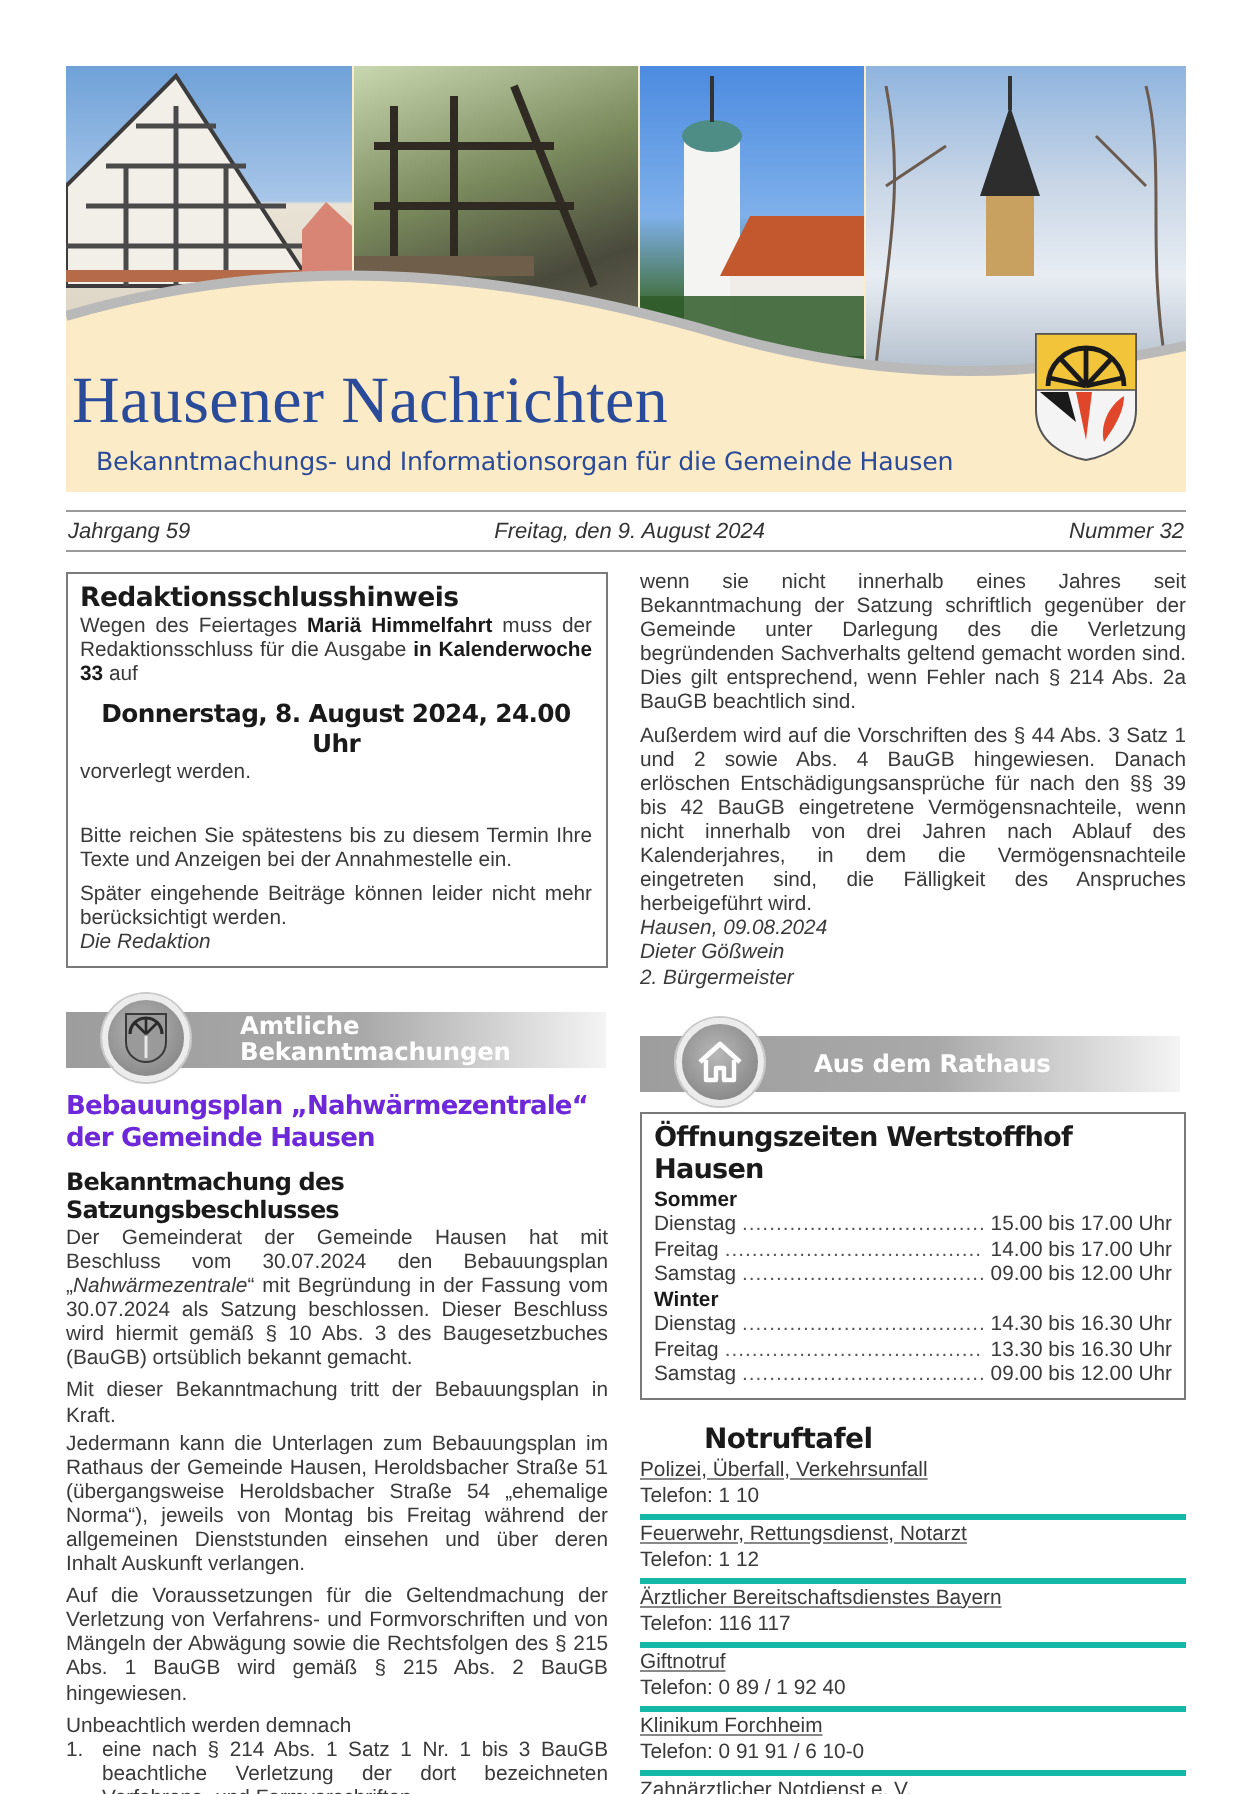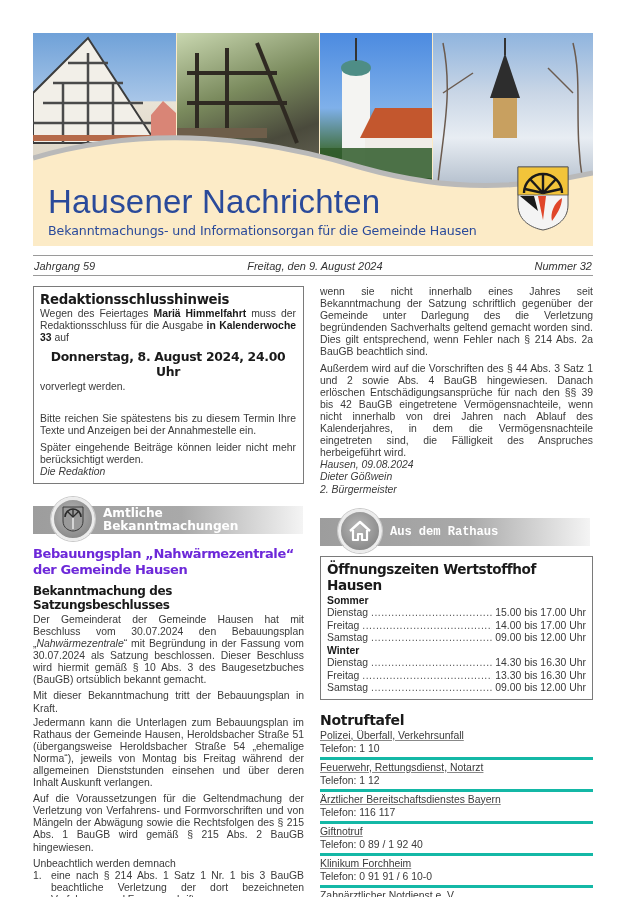--- a/index.html
+++ b/index.html
@@ -8,21 +8,21 @@
 
   
   .masthead { position: absolute; left: 33px; top: 33px; width: 560px; height: 213px; background: #fcebc7; overflow: hidden; }
   .photo { position: absolute; top: 0; height: 150px; }
   .photo-1 { left: 0; width: 143px; background: linear-gradient(180deg,#6fa1d8 0%,#a8c6e8 45%,#e9e3d6 46%,#d8d0c0 100%); }
   .photo-2 { left: 144px; width: 142px; background: linear-gradient(160deg,#c9d7b0 0%,#7a8a5d 40%,#4a4a3c 70%,#6d6a5a 100%); }
   .photo-3 { left: 287px; width: 112px; background: linear-gradient(180deg,#4c8be0 0%,#7fb0ea 50%,#3f6c36 80%,#2e4d27 100%); }
   .photo-4 { left: 400px; width: 160px; background: linear-gradient(180deg,#8fb4de 0%,#c9d6e6 40%,#e8edf3 70%,#b7c2cf 100%); }
   .photo svg { position: absolute; left: 0; top: 0; width: 100%; height: 100%; }
   .wave { position: absolute; left: 0; top: 95px; width: 560px; height: 80px; }
-  .title-main { position: absolute; left: 15px; top: 150px; font-family: Liberation Sans, sans-serif; font-size: 33px; color: #2a4a9a; letter-spacing: 0.2px; white-space: nowrap; }
+  .title-main { position: absolute; left: 3px; top: 150px; font-family: Liberation Serif, serif; font-size: 33px; color: #2a4a9a; letter-spacing: 0.2px; white-space: nowrap; }
   .title-sub { position: absolute; left: 15px; top: 190px; font-family: "DejaVu Sans", sans-serif; font-size: 12.6px; color: #2a4a9a; white-space: nowrap; letter-spacing: -0.1px; text-align: center; }
   .coat-of-arms { position: absolute; left: 483px; top: 132px; width: 54px; height: 66px; }
 
   
   .issue-bar { position: absolute; left: 33px; top: 255px; width: 560px; height: 21px; border-top: 1px solid #9a9a9a; border-bottom: 1px solid #9a9a9a; font-size: 11px; color: #333; display: flex; align-items: center; justify-content: space-between; padding: 0 1px; font-style: italic; }
 
   
   .col-left { position: absolute; left: 33px; top: 286px; width: 271px; }
   .col-right { position: absolute; left: 320px; top: 286px; width: 273px; }
   p, .txt { font-size: 10.4px; line-height: 12.1px; color: #3a3a3a; text-align: justify; }
@@ -30,41 +30,41 @@
   .italic { font-style: italic; }
 
   .notice-box { border: 1px solid #7a7a7a; padding: 5px 7px 5px 6px; }
   .box-title { font-family: "DejaVu Sans", sans-serif; font-weight: bold; font-size: 13.3px; color: #1a1a1a; letter-spacing: -0.3px; margin-bottom: 1px; }
   .deadline { font-family: "DejaVu Sans", sans-serif; font-weight: bold; font-size: 12.4px; color: #1a1a1a; text-align: center; margin: 5px 0 2px; letter-spacing: -0.3px; }
   b { color: #1a1a1a; }
 
   .section-banner { position: relative; height: 46px; width: 270px; }
   .banner-bar { position: absolute; left: 0; top: 12px; width: 270px; height: 28px; background: linear-gradient(90deg,#9d9d9d 0%,#a9a9a9 55%,#f4f4f4 100%); }
   .banner-circle { position: absolute; left: 18px; top: 3px; width: 44px; height: 44px; border-radius: 50%; background: radial-gradient(circle at 45% 40%,#b8b8b8 0%,#8d8d8d 70%,#7a7a7a 100%); border: 3px solid #ececec; box-shadow: 0 0 0 1px #c9c9c9; display: flex; align-items: center; justify-content: center; }
-  .banner-text { position: absolute; left: 70px; top: 13px; font-family: "DejaVu Sans", sans-serif; font-weight: bold; font-size: 12.2px; line-height: 13.5px; color: #ffffff; letter-spacing: -0.1px; }
-  .banner-text.single { top: 20px; font-family: Liberation Mono, monospace; }
+  .banner-text { position: absolute; left: 87px; top: 13px; font-family: "DejaVu Sans", sans-serif; font-weight: bold; font-size: 12.2px; line-height: 13.5px; color: #ffffff; letter-spacing: -0.1px; }
+  .banner-text.single { top: 20px; }
 
   .article-title { font-family: "DejaVu Sans", sans-serif; font-weight: bold; font-size: 13px; line-height: 16px; color: #6d28d9; letter-spacing: -0.4px; margin-top: 6px; }
   .article-sub { font-family: "DejaVu Sans", sans-serif; font-weight: bold; font-size: 12px; color: #1a1a1a; letter-spacing: -0.4px; margin: 6px 0 2px; }
 
   ol.numbered { list-style: none; }
   ol.numbered li { display: flex; font-size: 10.4px; line-height: 12.1px; color: #3a3a3a; text-align: justify; }
   ol.numbered li .num { width: 18px; flex: 0 0 18px; }
   ol.numbered li .body { flex: 1; }
 
   .hours-box { border: 1px solid #7a7a7a; padding: 4px 6px 4px 6px; margin-top: 4px; }
   .hours-title { font-family: "DejaVu Sans", sans-serif; font-weight: bold; font-size: 13.6px; color: #1a1a1a; letter-spacing: -0.4px; margin-bottom: 2px; }
   .season { font-weight: bold; font-size: 10.4px; color: #1a1a1a; line-height: 12.5px; }
   .hours-row { display: flex; font-size: 10.4px; line-height: 12.5px; color: #3a3a3a; white-space: nowrap; }
   .hours-row .day { flex: 0 0 auto; }
   .hours-row .dots { flex: 1; overflow: hidden; margin: 0 3px; color: #555; letter-spacing: 0.5px; }
   .hours-row .dots::before { content: "................................................................................................"; }
   .hours-row .time { flex: 0 0 auto; }
 
-  .emergency-title { font-family: "DejaVu Sans", sans-serif; font-weight: bold; font-size: 14px; color: #1a1a1a; margin-top: 12px; letter-spacing: -0.3px; }
+  .emergency-title { font-family: "DejaVu Sans", sans-serif; font-weight: bold; font-size: 14px; color: #1a1a1a; margin-top: 12px; letter-spacing: -0.3px; margin-left: 32px; }
   .emergency-item { border-bottom: 3px solid #14b8a6; padding: 1px 0 2px; }
   .emergency-name { font-size: 10.4px; line-height: 13px; color: #3a3a3a; text-decoration: underline; text-decoration-color: #888; }
   .emergency-phone { font-size: 10.4px; line-height: 13px; color: #3a3a3a; }
 </style>
 </head>
 <body>
 
 <header class="masthead">
   <div class="photo photo-1">
     <svg viewBox="0 0 143 150" preserveAspectRatio="none">

